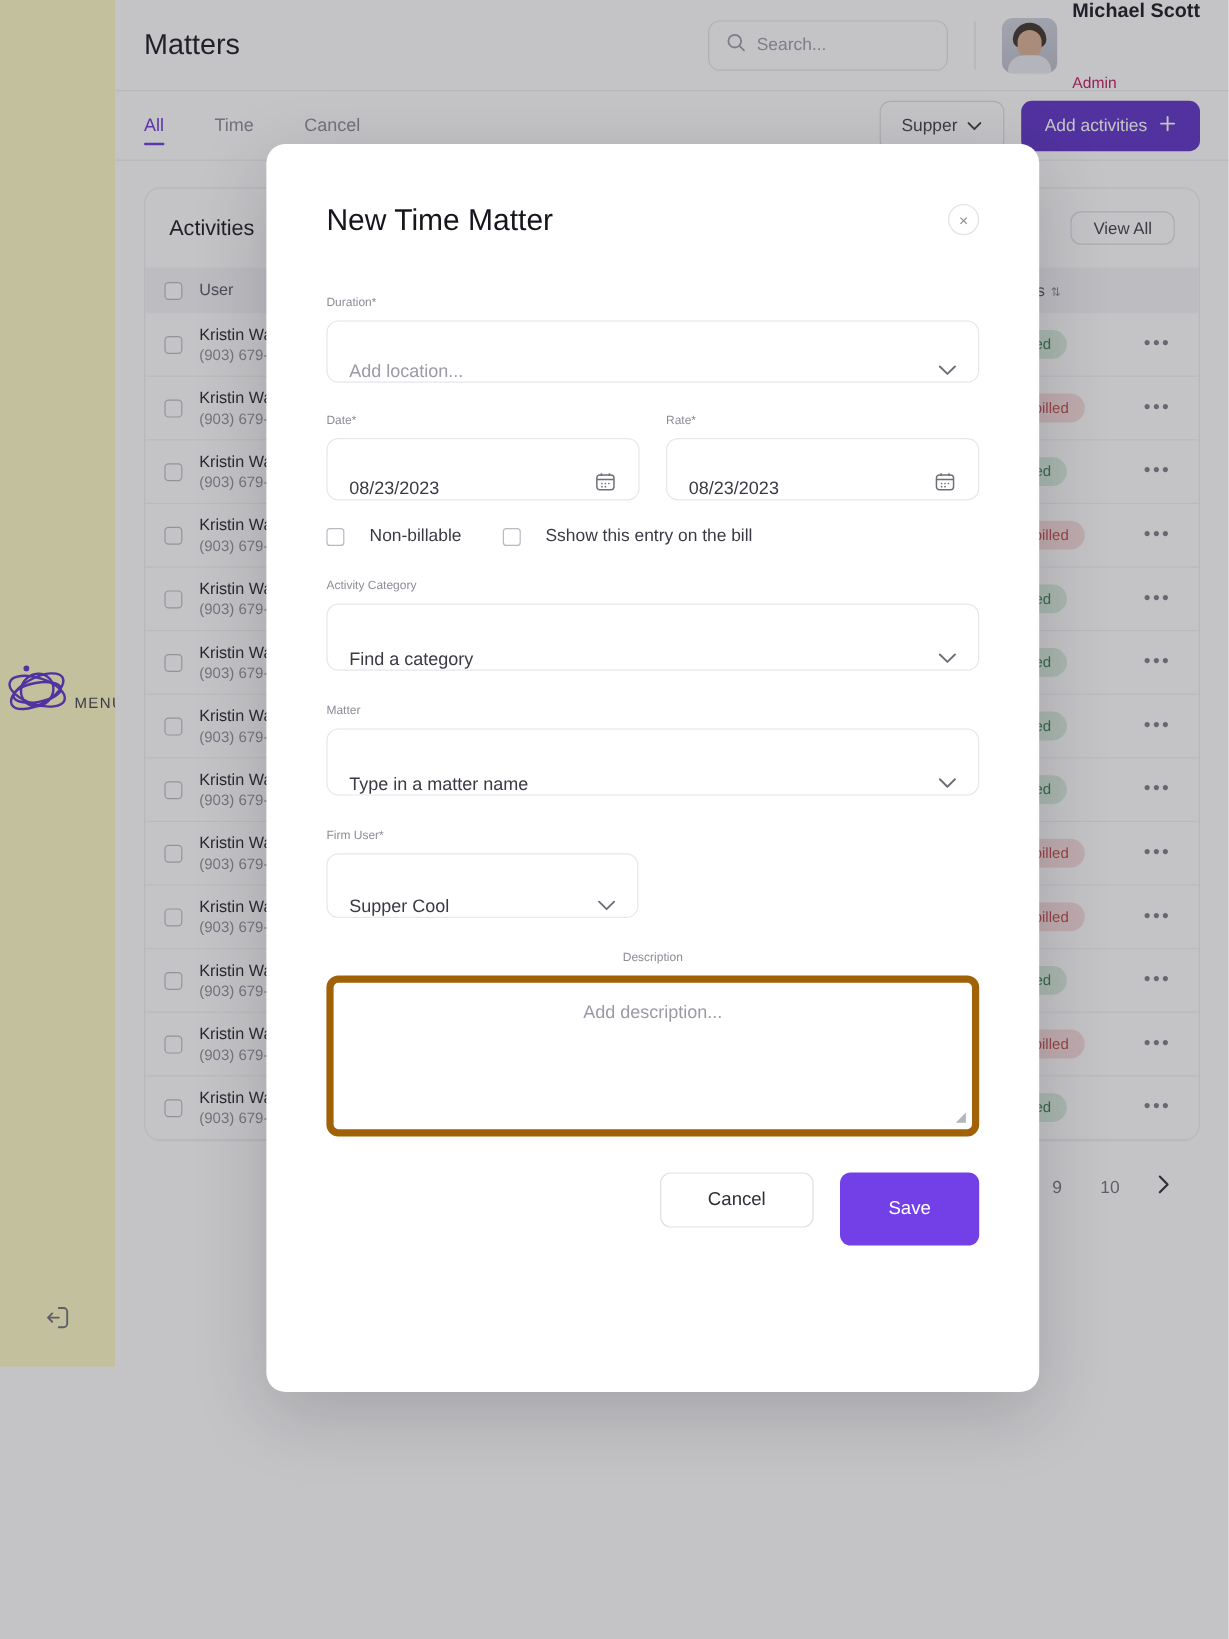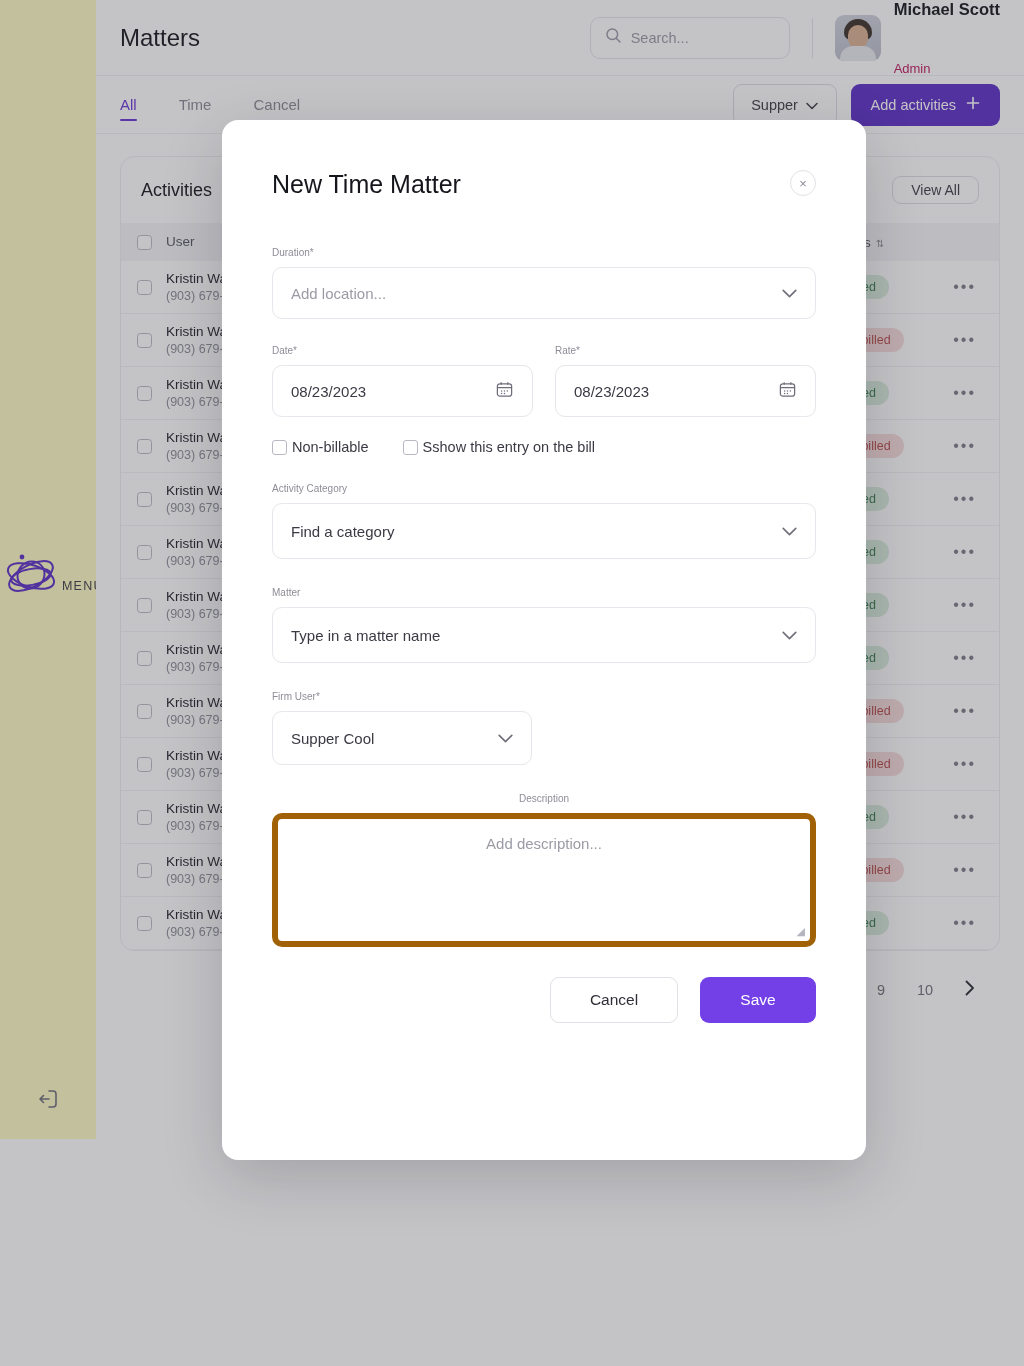--- a/index.html
+++ b/index.html
@@ -209,30 +209,30 @@
     margin-left: auto; width: 26px; height: 26px; border-radius: 50%;
     border: 1px solid #e2e2e8; background: #fff;
     display: flex; align-items: center; justify-content: center;
     color: #8a8a95; font-size: 13px; cursor: pointer; line-height: 1;
     font-family: "Liberation Sans", sans-serif;
   }
   .field { margin-top: 26px; }
   .field-label { font-size: 10px; color: #8d8d98; margin-bottom: 9px; }
   .control {
     height: 52px; border: 1px solid #e6e6ec; border-radius: 10px;
-    background: #fff; display: flex; align-items: center;
+    background: #fff; display: flex; align-items: flex-end;
     padding: 0 18px; cursor: pointer;
   }
   .control .val { font-size: 15px; color: #9b9ba6; }
   .control .val.filled { color: #3a3a44; }
   .control .chev { margin-left: auto; color: #6e6e7a; }
   .row2 { display: flex; gap: 22px; margin-top: 26px; }
   .row2 > div { flex: 1 1 0; }
   .checkrow { display: flex; align-items: center; gap: 34px; margin-top: 22px; }
-  .checkitem { display: flex; align-items: center; gap: 5px; cursor: pointer; }
+  .checkitem { display: flex; align-items: center; gap: 21px; cursor: pointer; }
   .checkitem .cbox2 {
     width: 15px; height: 15px; border: 1.4px solid #b9b9c4;
     border-radius: 3px; background: #fff;
   }
   .checkitem span { font-size: 14.5px; color: #3a3a44; }
   .half { width: 260px; }
   .textarea {
     height: 134px; border: 6px solid #a16207; border-radius: 10px;
     padding: 16px 18px; font-size: 15px; color: #9b9ba6;
     position: relative; background: #fff; cursor: text;
@@ -245,21 +245,21 @@
     display: flex; justify-content: flex-end; gap: 22px;
     margin-top: 30px;
   }
   .btn-cancel {
     width: 128px; height: 46px; border-radius: 9px;
     border: 1px solid #e0e0e6; background: #fff;
     font-size: 15.5px; color: #2f2f38; cursor: pointer;
     font-family: "Liberation Sans", sans-serif;
   }
   .btn-save {
-    width: 116px; height: 46px; border-radius: 9px; border: none;
+    width: 116px; height: 61px; border-radius: 9px; border: none;
     background: #7340e8; color: #fff; font-size: 15.5px; cursor: pointer;
     font-family: "Liberation Sans", sans-serif;
   }
 </style>
 </head>
 <body>
 
 <div id="app">
 
   <div class="app-bg">

